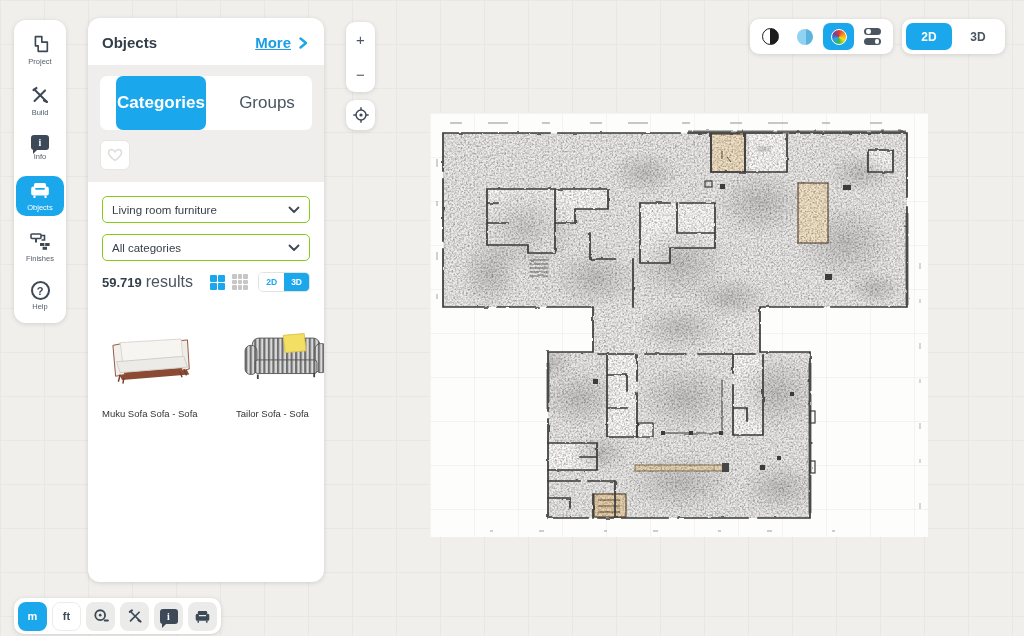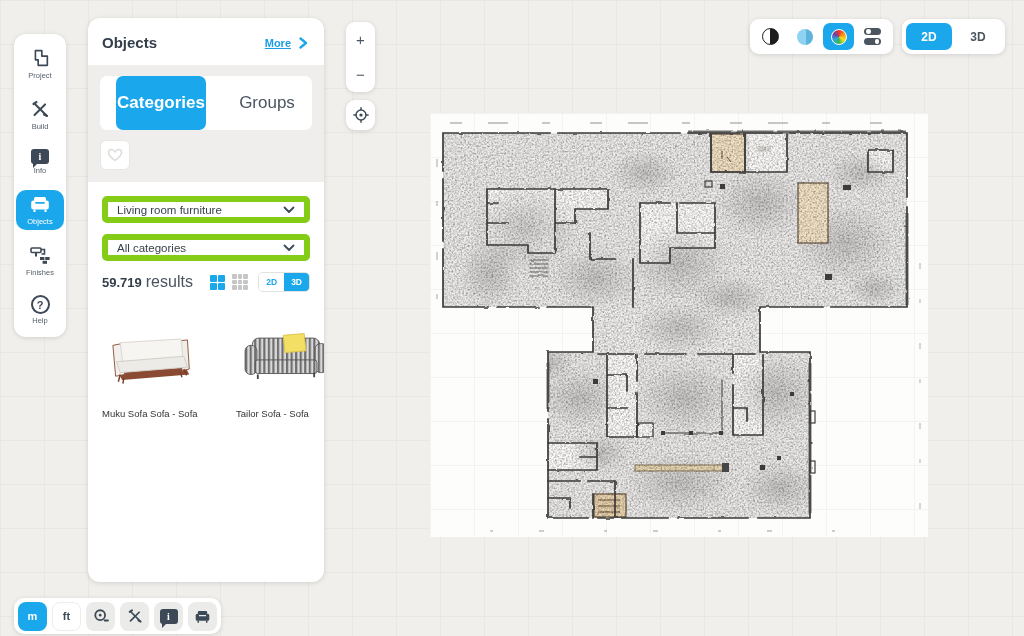--- a/index.html
+++ b/index.html
@@ -10,47 +10,47 @@
     background-image:
       linear-gradient(#e9e7e3 1px, transparent 1px),
       linear-gradient(90deg,#e9e7e3 1px, transparent 1px);
     background-size:44px 44px;
     position:relative;
     color:#3d4956;
   }
   .card{ background:#fff; border-radius:12px; box-shadow:0 1px 5px rgba(0,0,0,.13); position:absolute; }
 
   
-  .sidebar{ left:14px; top:34px; width:52px; padding:10px 0 8px; display:flex; flex-direction:column; align-items:center; gap:11px; }
+  .sidebar{ left:14px; top:20px; width:52px; padding:10px 0 8px; display:flex; flex-direction:column; align-items:center; gap:11px; }
   .side-item{ width:48px; display:flex; flex-direction:column; align-items:center; gap:2px; cursor:pointer; border-radius:10px; padding:3px 0 4px; }
   .side-item .lbl{ font-size:7.5px; color:#55606c; }
   .side-item svg{ display:block; }
   .side-item.active{ background:#1ba7ec; }
   .side-item.active .lbl{ color:#fff; }
   .help-circle{ width:19px; height:19px; border:2px solid #3d4956; border-radius:50%; display:flex; align-items:center; justify-content:center; font-size:11px; font-weight:bold; color:#3d4956; }
   .info-glyph{ width:18px; height:15px; background:#3d4956; border-radius:3px; position:relative; display:flex; align-items:center; justify-content:center; color:#fff; font-weight:bold; font-size:10px; font-family:"Liberation Serif",serif; }
   .info-glyph:after{ content:""; position:absolute; left:2px; bottom:-4px; border:3px solid transparent; border-top-color:#3d4956; border-left-color:#3d4956; }
 
   
   .panel{ left:88px; top:18px; width:236px; height:564px; overflow:hidden; }
   .panel-head{ display:flex; align-items:center; justify-content:space-between; padding:16px 14px 14px; }
   .panel-title{ font-size:15px; font-weight:bold; color:#333e4b; }
   .more-link{ display:flex; align-items:center; gap:5px; cursor:pointer; }
-  .more-link .more-txt{ font-size:11px; font-weight:bold; color:#1b9de4; text-decoration:underline; }
+  .more-link .more-txt{ font-size:15px; font-weight:bold; color:#1b9de4; text-decoration:underline; }
   .gray-strip{ background:#efeeec; padding:11px 12px 12px; }
   .tab-row{ display:flex; background:#fff; border-radius:7px; overflow:hidden; }
   .tab{ flex:1; text-align:center; font-size:17px; padding:17px 0; color:#4a5560; cursor:pointer; border-radius:7px;margin-left:16px; }
   .tab.active{ background:#1ba7ec; color:#fff; font-weight:bold; }
   .search-row{ display:flex; gap:8px; margin-top:10px; align-items:center; }
   .heart-btn{ width:30px; height:30px; background:#fff; border:1px solid #e7e6e4; border-radius:6px; display:flex; align-items:center; justify-content:center; cursor:pointer; }
   .search-box{ flex:1; height:30px; background:#fff; border:1.5px solid #9ed3f1; border-radius:5px; display:flex; align-items:center; padding:0 8px; }
   .search-box input{ border:none; outline:none; flex:1; font-size:11.5px; font-family:"Liberation Sans",sans-serif; color:#444; min-width:0; background:transparent; }
   .search-box input::placeholder{ color:#b9bcbe; }
   .panel-body{ padding:14px 14px 0; }
-  .select{ height:27px; border:6px solid #84cc16; border-radius:5px; display:flex; align-items:center; justify-content:space-between; padding:0 9px; font-size:11.5px; color:#363f49; margin-bottom:11px; cursor:pointer; background:#fff; }
+  .select{ height:27px; border:1px solid #84cc16; border-radius:5px; display:flex; align-items:center; justify-content:space-between; padding:0 9px; font-size:11.5px; color:#363f49; margin-bottom:11px; cursor:pointer; background:#fff; }
   .results-row{ display:flex; align-items:center; margin-top:7px; }
   .results-count{ font-size:13px; font-weight:bold; color:#333e4b; }
   .results-label{ font-size:16px; color:#4a5560; margin-left:4px; }
   .view-icons{ margin-left:auto; display:flex; align-items:center; gap:7px; }
   .grid2{ width:15px; height:15px; display:grid; grid-template-columns:7px 7px; grid-template-rows:7px 7px; gap:1px; cursor:pointer; }
   .grid2 b{ background:#1ba7ec; border-radius:1px; }
   .grid3{ width:16px; height:16px; display:grid; grid-template-columns:repeat(3,4.6px); grid-template-rows:repeat(3,4.6px); gap:1px; cursor:pointer; }
   .grid3 b{ background:#c6c6c6; border-radius:1px; }
   .mini-toggle{ display:flex; border:1px solid #e2e2e0; border-radius:5px; overflow:hidden; margin-left:3px; }
   .mini-toggle span{ font-size:8.5px; font-weight:bold; padding:4px 7px; cursor:pointer; }

